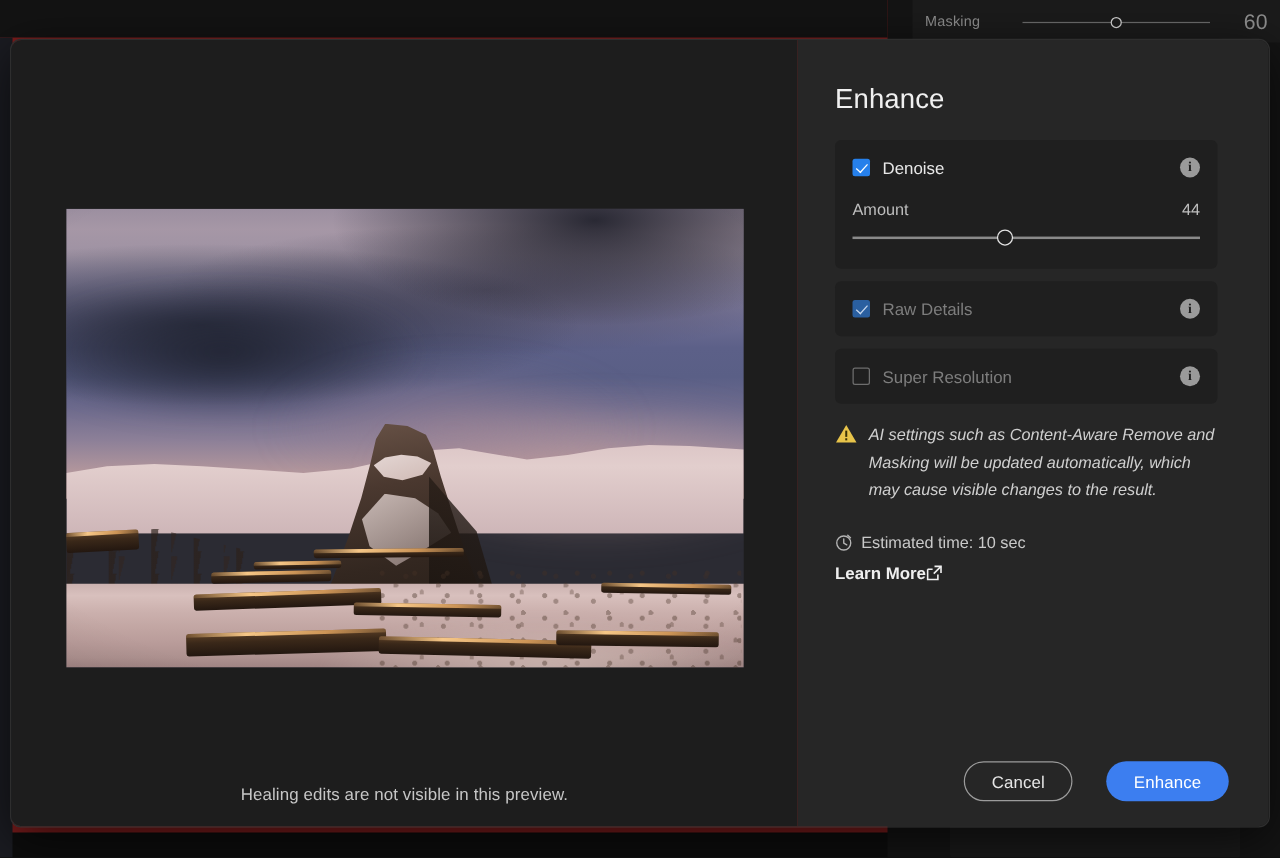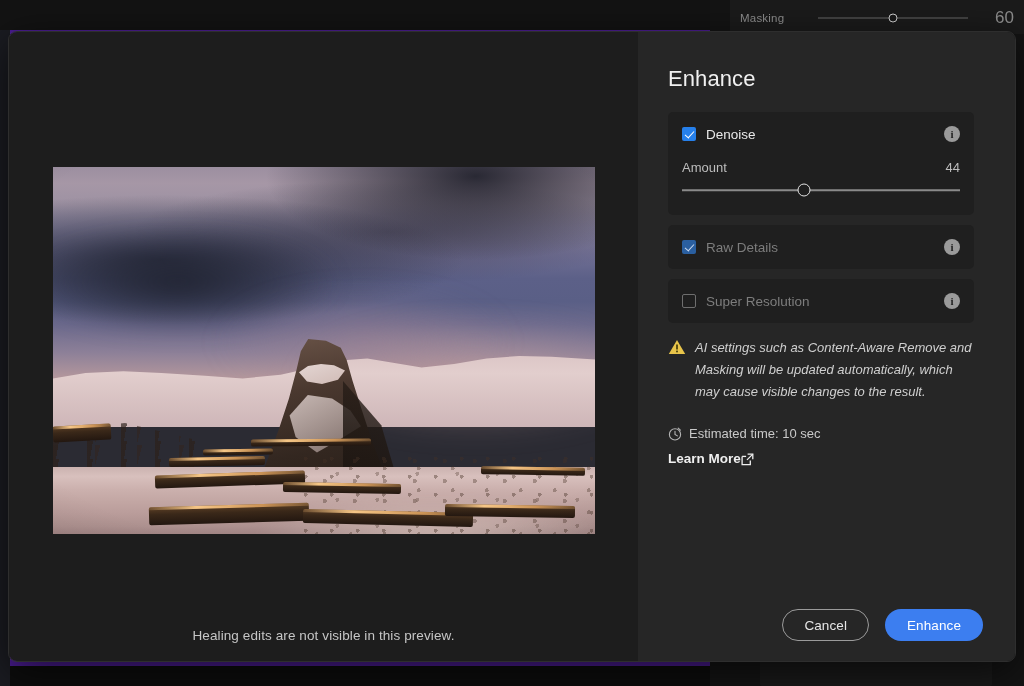--- a/index.html
+++ b/index.html
@@ -10,21 +10,21 @@
     overflow: hidden;
     background: #0d0d0d;
     font-family: "Liberation Sans", sans-serif;
     -webkit-font-smoothing: antialiased;
   }
 
   #app {
     position: relative;
     width: 1024px;
     height: 666px;
-    background: #4c1d95;
+    background: #7f1d1d;
   }
 
   
   .bg-layer { position: absolute; inset: 0; }
 
   .bg-left-strip {
     position: absolute;
     left: 0; top: 0;
     width: 710px; height: 30px;
     background: #131313;
@@ -494,21 +494,21 @@
     font-weight: bold;
     margin-right: 0;
   }
   .ext-icon { width: 13px; height: 13px; }
 
   .btn-row {
     position: absolute;
     right: 32px;
     bottom: 20px;
     display: flex;
-    gap: 16px;
+    gap: 27px;
     align-items: center;
   }
   .btn {
     height: 32px;
     border-radius: 16px;
     font-size: 13.5px;
     display: flex;
     align-items: center;
     justify-content: center;
     cursor: pointer;

